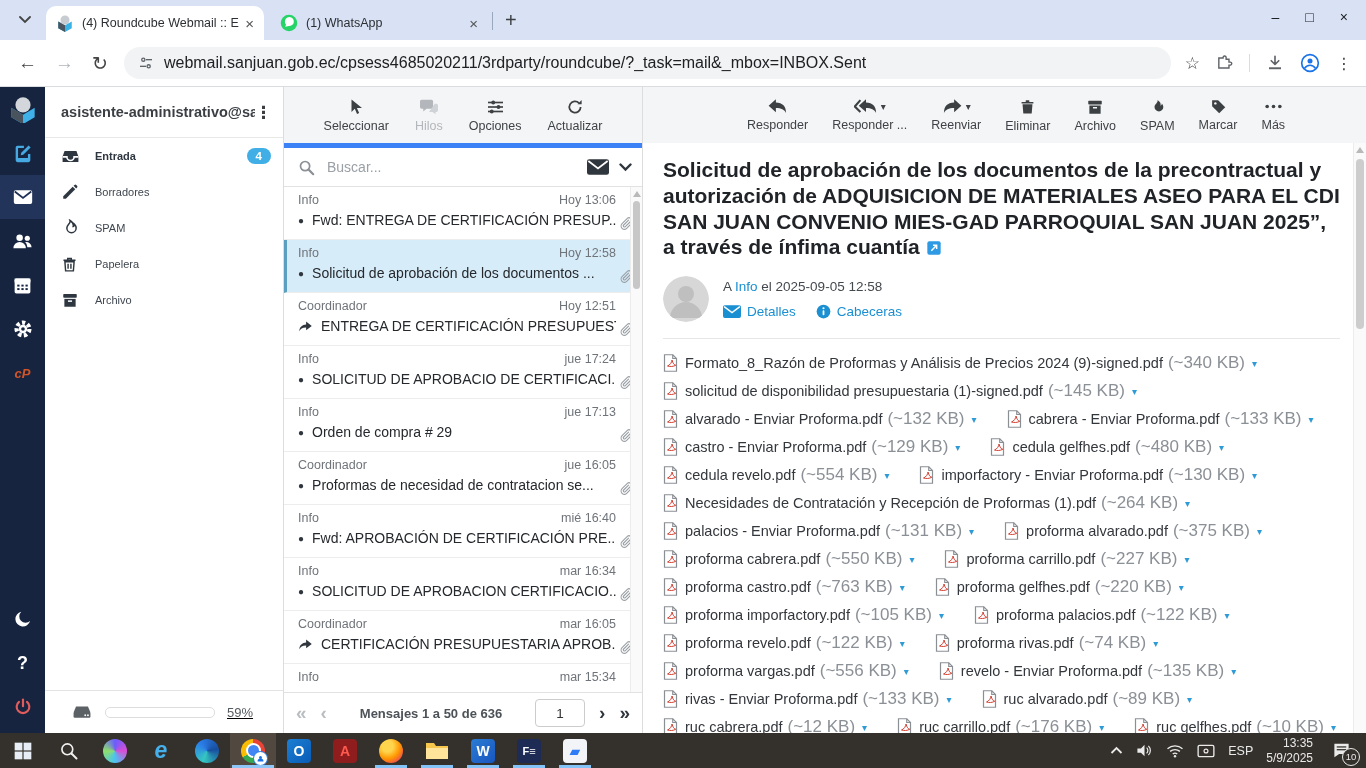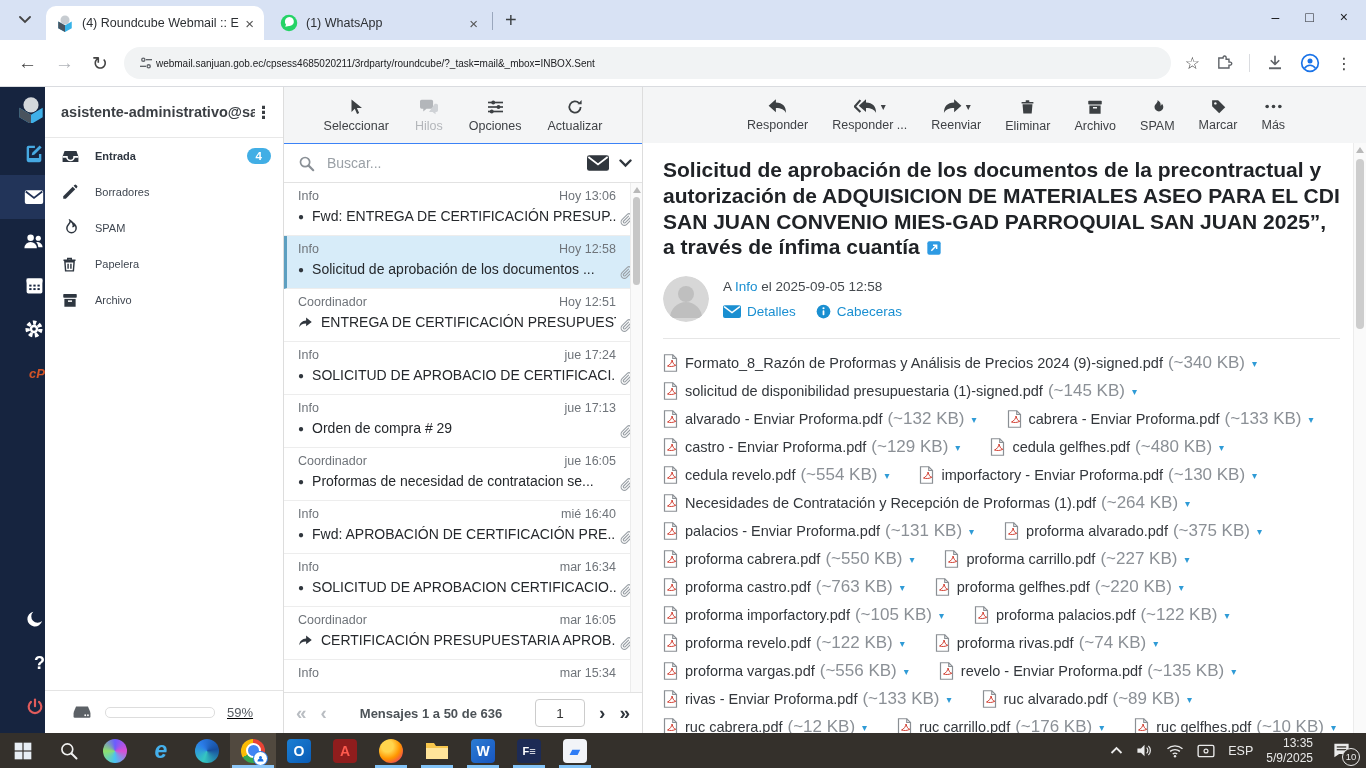--- a/index.html
+++ b/index.html
@@ -13,29 +13,29 @@
   .tab .favicon{width:18px;height:18px;margin-right:8px;flex:0 0 auto;}
   .tab .tlabel{font-size:12.5px;color:#2c2f33;white-space:nowrap;overflow:hidden;flex:1;}
   .tab .tclose{color:#555;font-size:15px;margin-left:6px;cursor:default;}
   .tabdiv{width:1px;height:18px;background:#9aa7bd;margin:0 4px 10px 4px;}
   .newtab{font-size:20px;color:#3c4043;margin:0 0 8px 8px;}
   #winctl{position:absolute;top:0;right:0;height:34px;display:flex;align-items:center;gap:26px;padding:0 18px;color:#202124;font-size:14px;}
   #navbar{position:absolute;top:40px;left:0;right:0;height:46px;background:#fff;border-bottom:1px solid #dadce0;display:flex;align-items:center;}
   .navic{font-size:19px;color:#444;margin-left:18px;}
   .navic.dis{color:#b0b3b8;}
   #omnibox{flex:1;height:32px;margin:0 14px 0 16px;background:#f1f3f4;border-radius:16px;display:flex;align-items:center;padding:0 14px;}
-  #omnibox .url{font-size:10px;color:#202124;margin-left:2px;white-space:nowrap;overflow:hidden;text-align:center;}
+  #omnibox .url{font-size:16px;color:#202124;margin-left:10px;white-space:nowrap;overflow:hidden;text-align:center;}
   .obicon{color:#5f6368;}
   #navright{display:flex;align-items:center;gap:16px;margin-right:14px;color:#444;}
   .vdiv{width:1px;height:18px;background:#dadce0;}
   
   #app{position:absolute;top:87px;left:0;right:0;bottom:35px;display:flex;background:#fff;}
   
   #rail{width:45px;background:#16243f;display:flex;flex-direction:column;align-items:center;flex:0 0 auto;}
-  .railitem{width:45px;height:44px;display:flex;align-items:center;justify-content:flex-end;}
+  .railitem{width:45px;height:44px;display:flex;align-items:center;justify-content:center;}
   .railitem.active{background:#223459;}
   .railspacer{flex:1;}
   .cp{color:#d35427;font-weight:bold;font-size:13px;font-style:italic;}
   .qmark{color:#fff;font-weight:bold;font-size:18px;}
   
   #folders{width:238px;border-right:1px solid #ddd;position:relative;flex:0 0 auto;background:#fff;}
   #acct{height:50px;display:flex;align-items:center;padding:0 10px 0 16px;border-bottom:1px solid #e8e8e8;}
   #acct .aname{flex:1;font-size:14.5px;font-weight:bold;color:#3b3f44;white-space:nowrap;overflow:hidden;}
   #acct .kebab{color:#3b3f44;font-size:17px;font-weight:bold;letter-spacing:1px;}
   .folder{height:36px;display:flex;align-items:center;padding:0 12px 0 16px;color:#3f4650;}
@@ -50,21 +50,21 @@
   #storage .pct{font-size:13px;color:#565b61;}
   
   #listcol{width:358px;border-right:1px solid #ddd;display:flex;flex-direction:column;flex:0 0 auto;position:relative;background:#fff;}
   .toolbar{height:56px;background:#f4f5f6;display:flex;align-items:center;flex:0 0 auto;}
   #listtoolbar{justify-content:center;gap:26px;}
   .tbtn{display:flex;flex-direction:column;align-items:center;gap:3px;color:#3c4043;}
   .tbtn .tlabel2{font-size:12.5px;color:#3f4246;}
   .tbtn.dis,.tbtn.dis .tlabel2{color:#b3b6ba;}
   .ticonrow{display:flex;align-items:center;gap:3px;}
   .tcaret{font-size:10px;color:#3f4246;}
-  #searchrow{height:38px;border-top:1px solid #3b82f6;border-bottom:1px solid #e2e2e2;display:flex;align-items:center;padding:0 10px 0 14px;gap:10px;flex:0 0 auto;background:#fff;}
+  #searchrow{height:38px;border-top:5px solid #3b82f6;border-bottom:1px solid #e2e2e2;display:flex;align-items:center;padding:0 10px 0 14px;gap:10px;flex:0 0 auto;background:#fff;}
   #searchrow input{flex:1;border:none;outline:none;font-size:14px;color:#333;font-family:inherit;}
   #searchrow input::placeholder{color:#9aa0a6;}
   #msglist{flex:1;overflow:hidden;position:relative;}
   .mrow{height:53px;border-bottom:1px solid #ededed;padding:6px 26px 0 14px;box-sizing:border-box;position:relative;}
   .mrow .l1{display:flex;justify-content:space-between;font-size:12.5px;color:#6f747a;margin-bottom:5px;}
   .mrow .l2{display:flex;align-items:center;gap:8px;}
   .mrow .subj{flex:1;font-size:14px;color:#25282c;white-space:nowrap;overflow:hidden;}
   .mrow .dot{color:#30363d;font-size:10px;}
   .mrow.sel{background:#d7ecf9;border-left:3px solid #5d9fc0;padding-left:11px;}
   .clip{position:absolute;right:8px;bottom:8px;}

